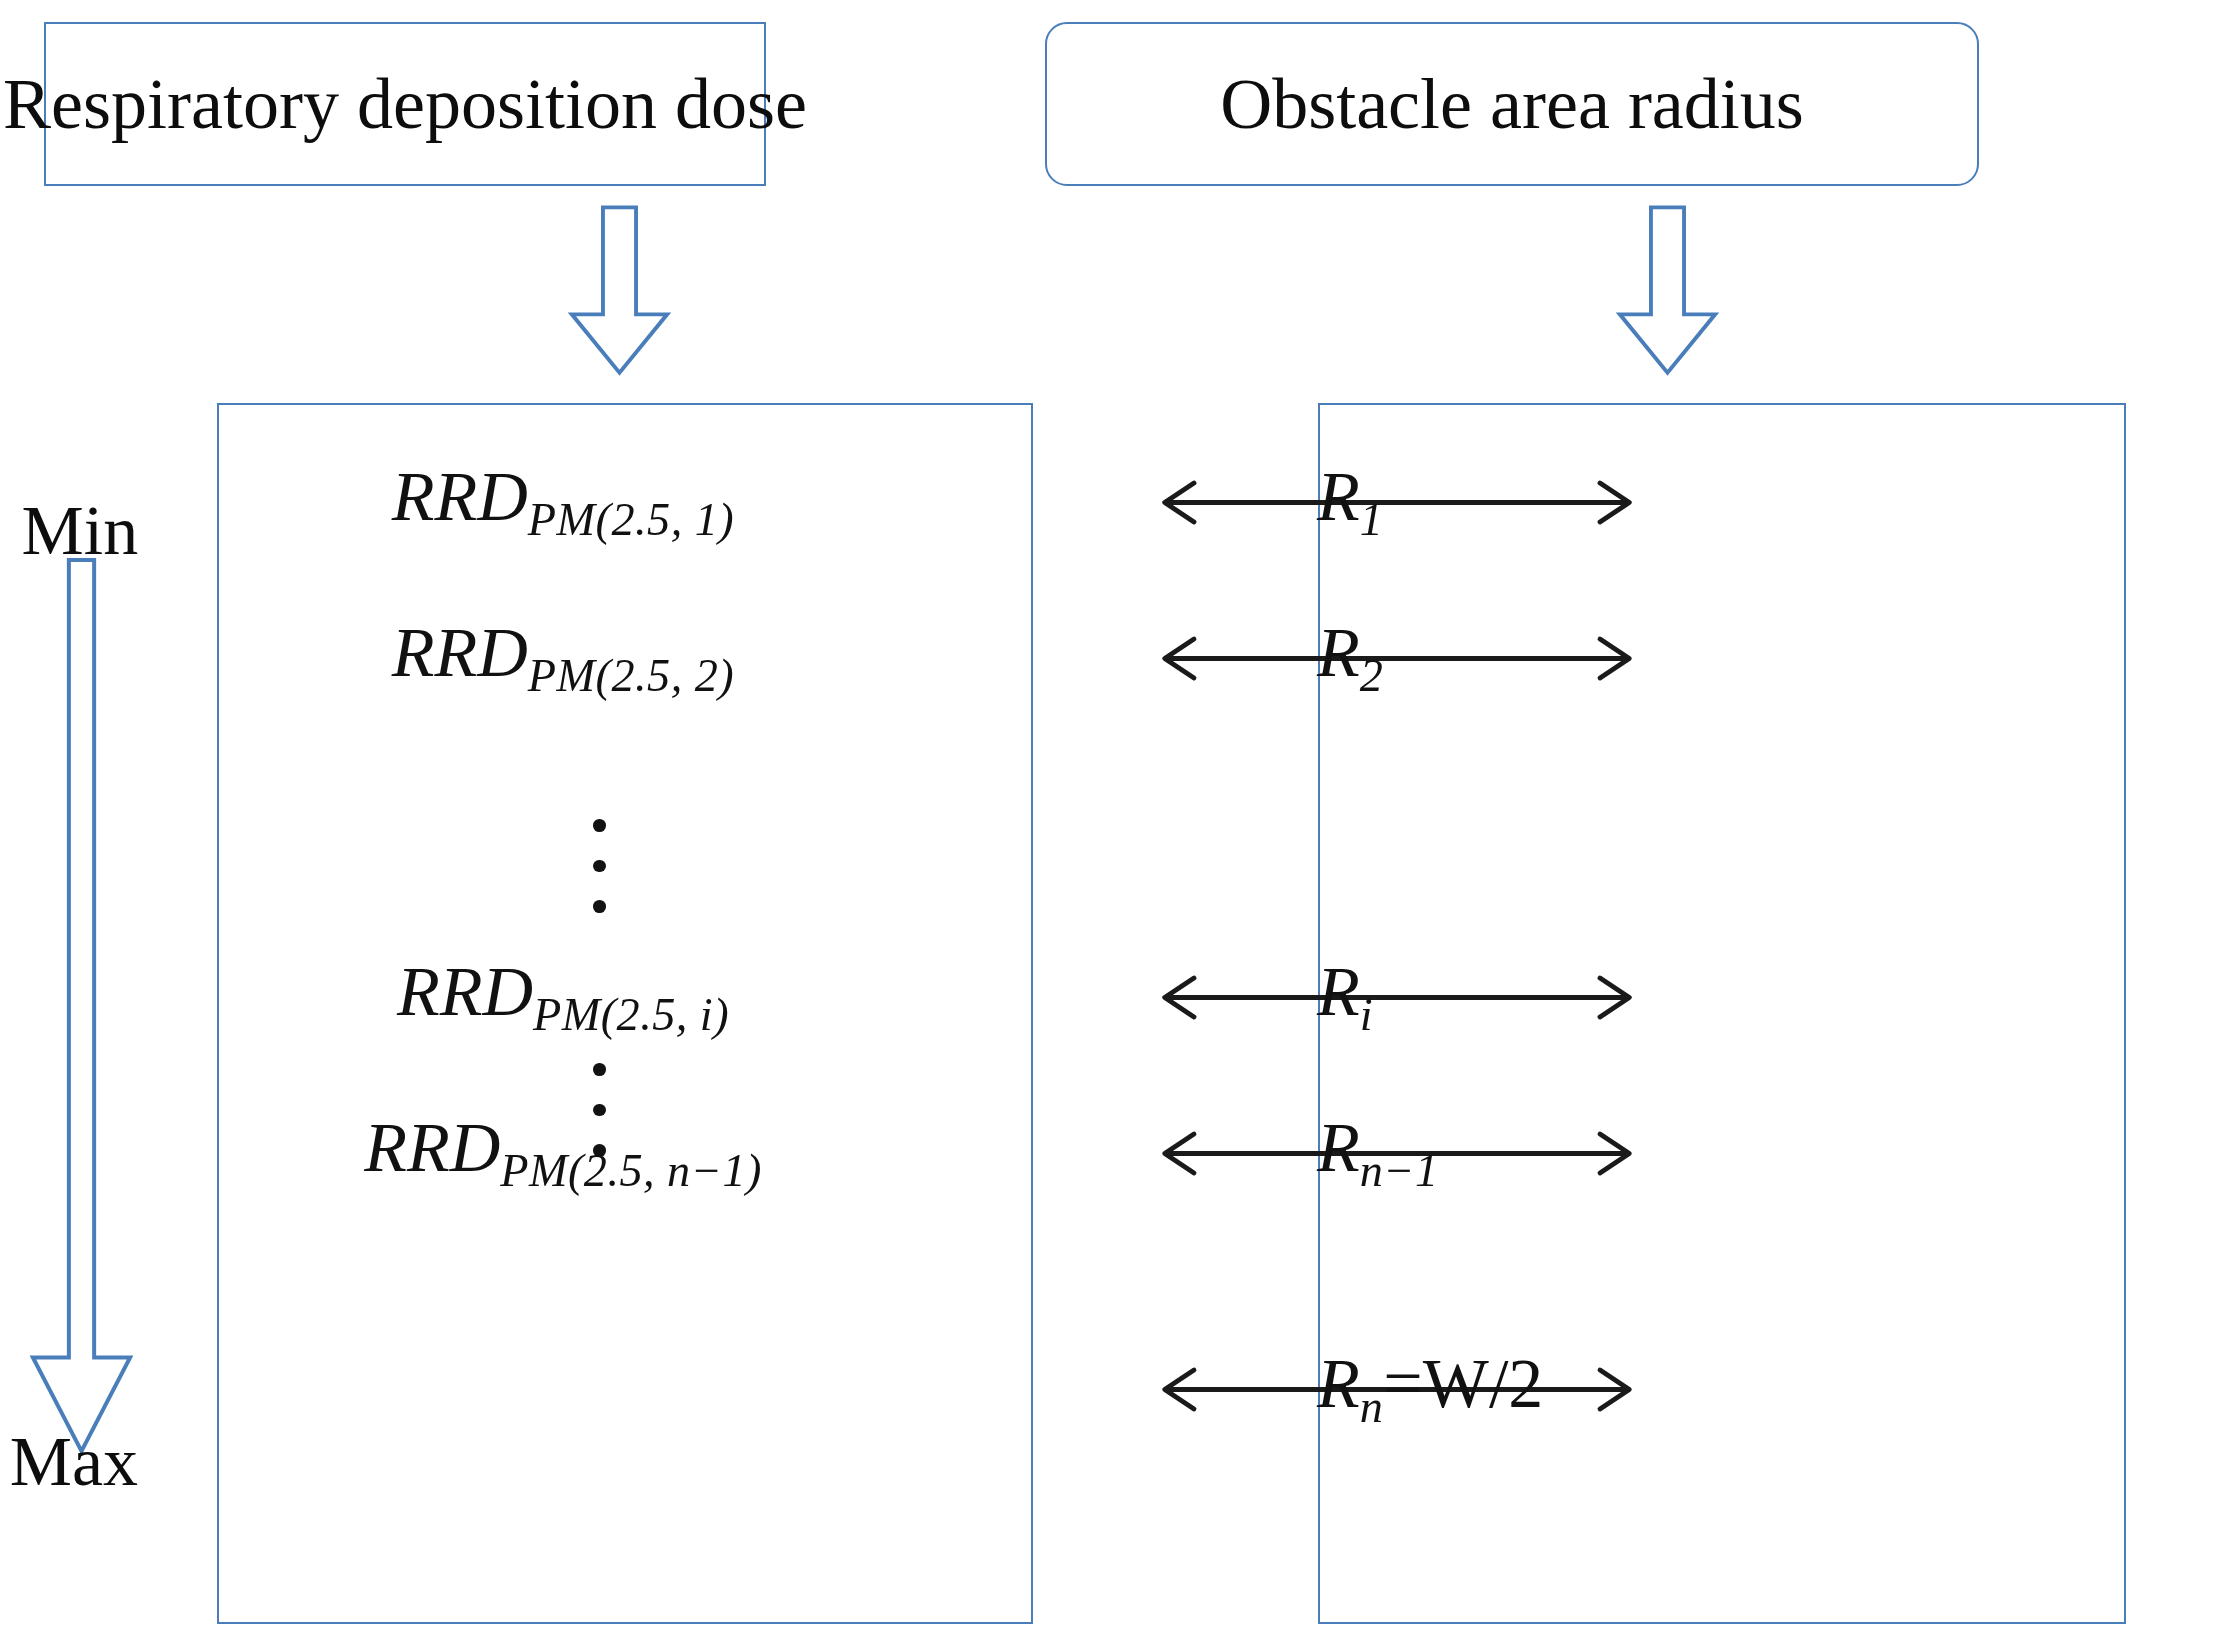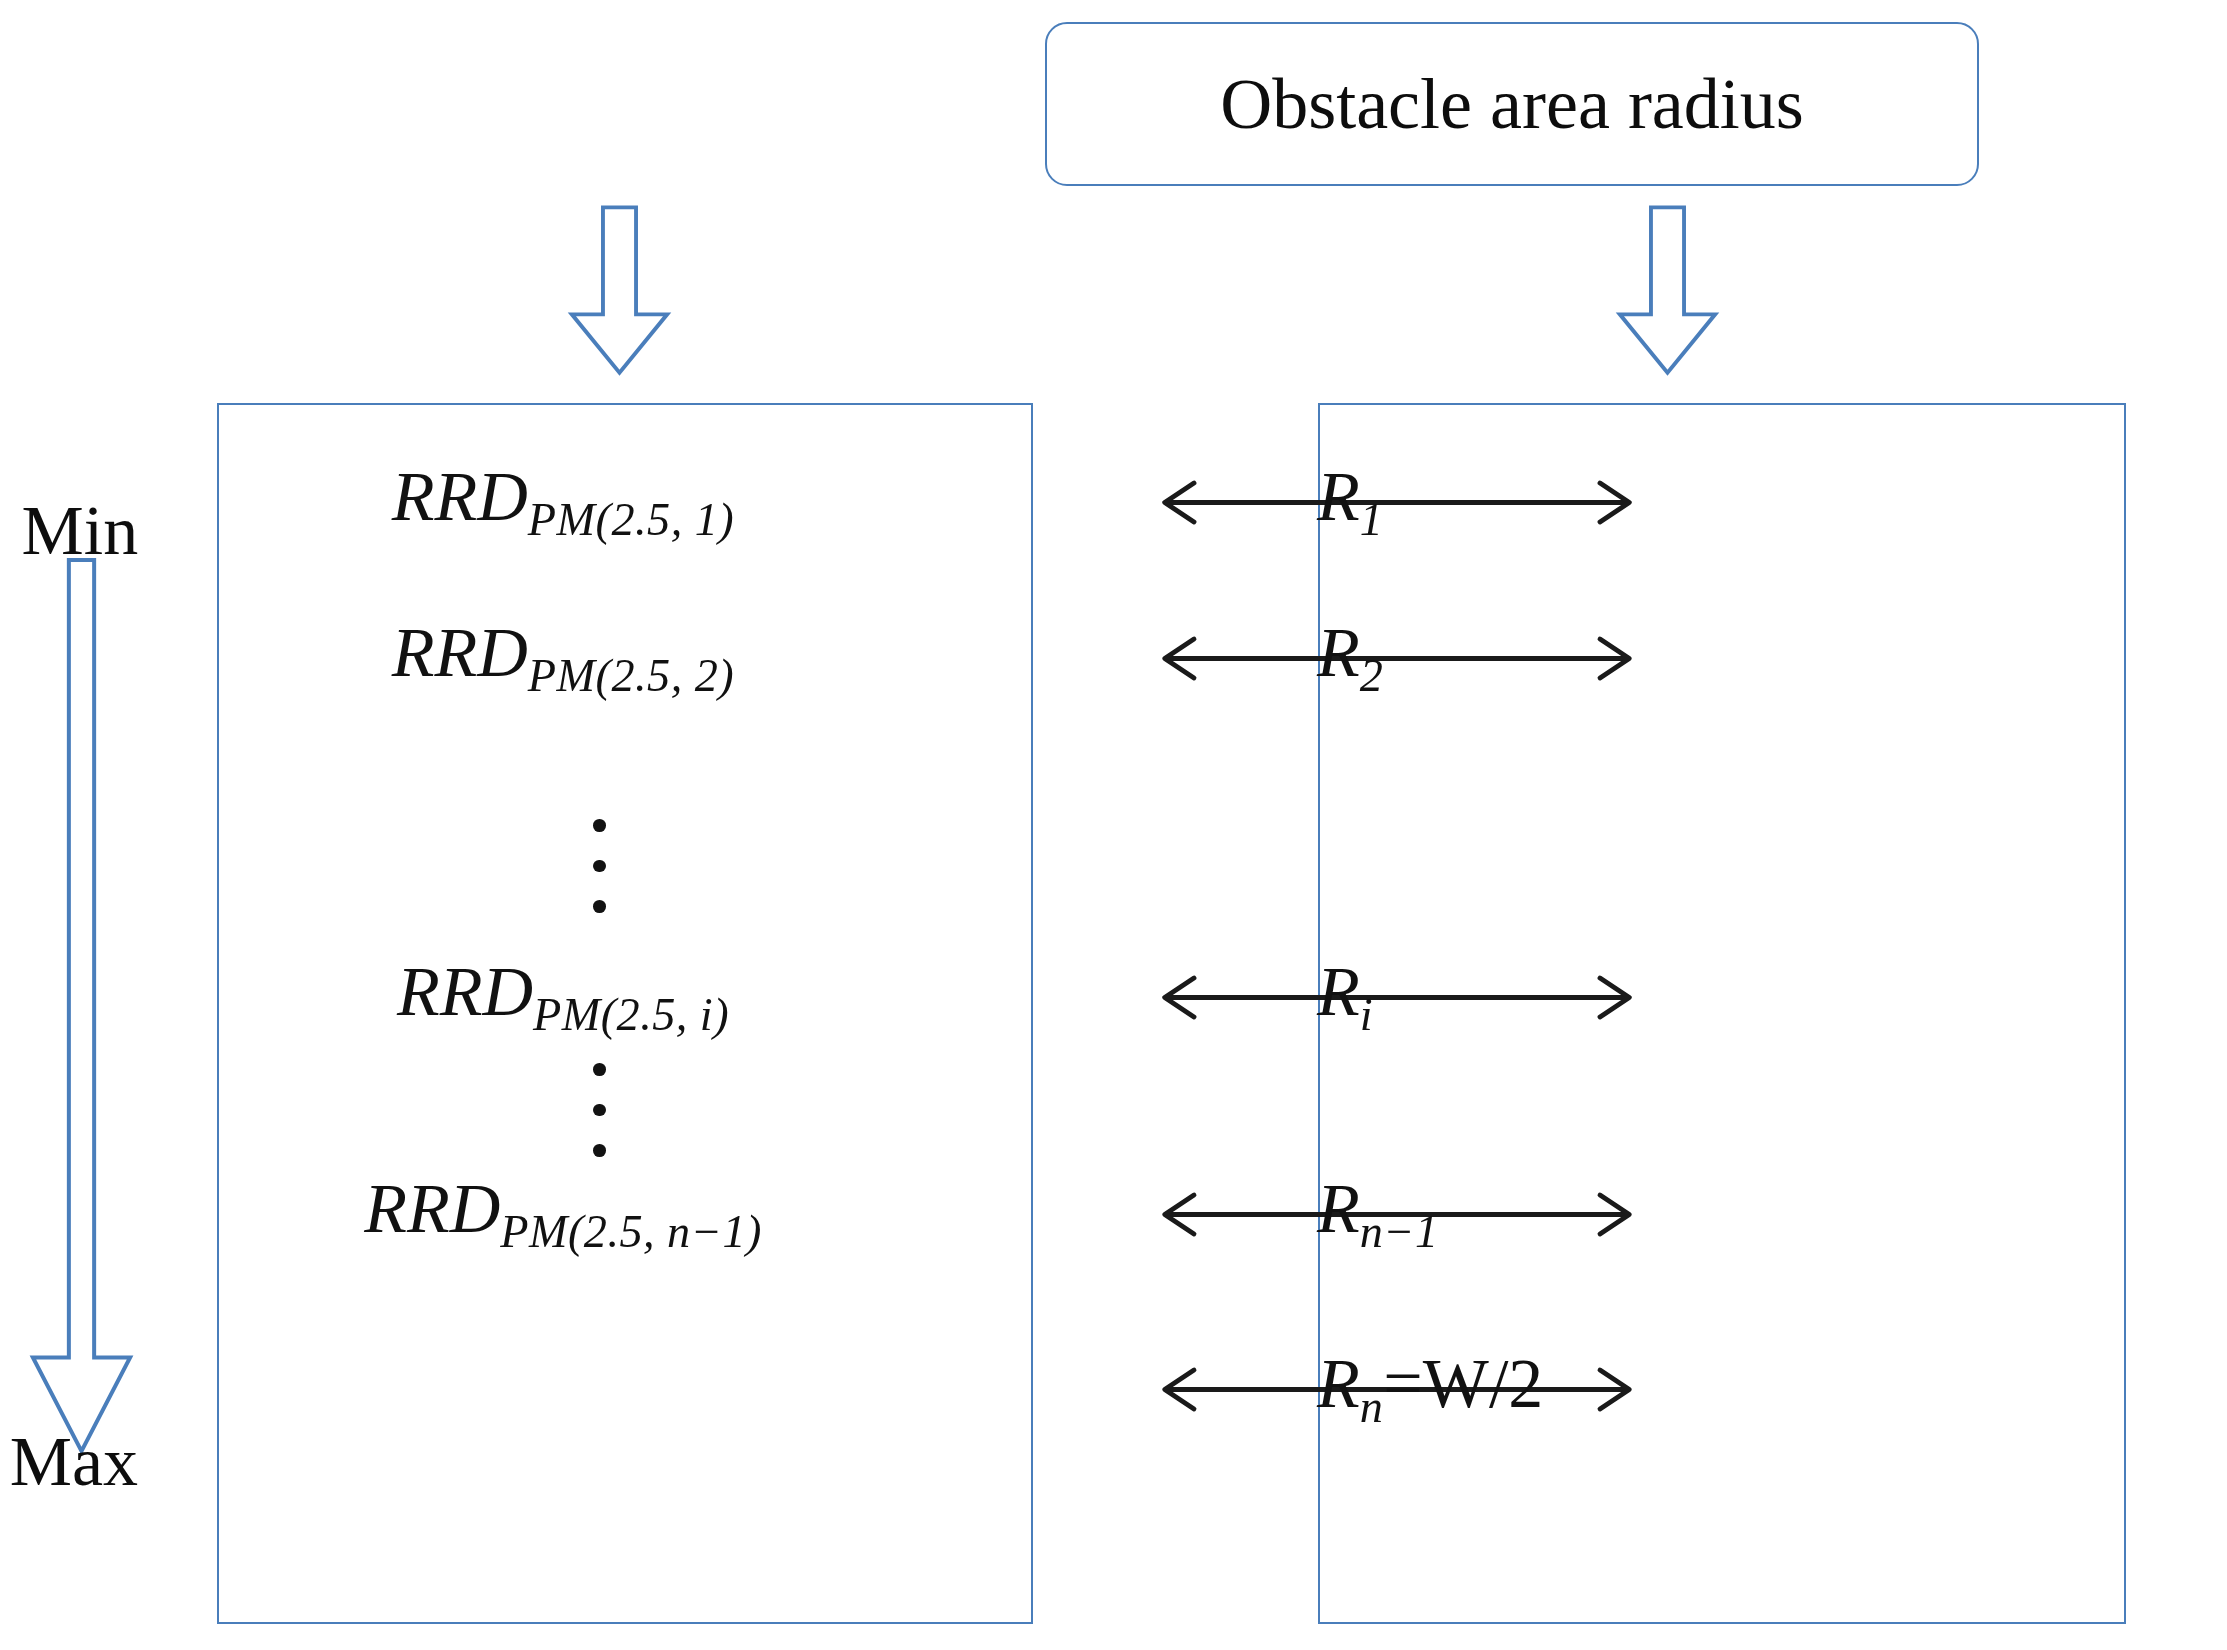--- a/index.html
+++ b/index.html
@@ -146,20 +146,23 @@
     background: #121212;
   }
   #vdots-1 { left: 580px; top: 819px; }
   #vdots-2 { left: 580px; top: 1063px; }
 </style>
 </head>
 <body>
 
 <div id="stage">
 
+  <div id="hdr-left" class="header-box">
+    <span class="label">Respiratory deposition dose</span>
+  </div>
 
   <div id="hdr-right" class="header-box">
     <span class="label">Obstacle area radius</span>
   </div>
 
   <svg id="arrow-down-left" class="block-arrow-down" viewBox="0 0 110 175">
     <polygon points="38,2 72,2 72,112 104,112 55,172 6,112 38,112" fill="#ffffff" stroke="#4a7ebb" stroke-width="4" stroke-linejoin="miter"></polygon>
   </svg>
 
   <svg id="arrow-down-right" class="block-arrow-down" viewBox="0 0 110 175">
@@ -223,21 +226,21 @@
       <span class="formula"><span>R</span><sub>i</sub><span class="upright"></span></span>
     </div>
   </div>
 
   <div id="vdots-2" class="vdots">
     <span></span>
     <span></span>
     <span></span>
   </div>
 
-  <div class="row" style="top:1161px">
+  <div class="row" style="top:1100px">
     <div class="lhs">
       <span class="formula"><span>RRD</span><sub>PM(2.5,  n−1)</sub></span>
     </div>
     <svg class="dbl-arrow" viewBox="0 0 500 60">
       <line x1="16" y1="30" x2="484" y2="30" stroke="#1a1a1a" stroke-width="5"></line>
       <polyline points="42,10 12,30 42,50" fill="none" stroke="#1a1a1a" stroke-width="5" stroke-linecap="round" stroke-linejoin="round"></polyline>
       <polyline points="458,10 488,30 458,50" fill="none" stroke="#1a1a1a" stroke-width="5" stroke-linecap="round" stroke-linejoin="round"></polyline>
     </svg>
     <div class="rhs">
       <span class="formula"><span>R</span><sub>n−1</sub><span class="upright"></span></span>

